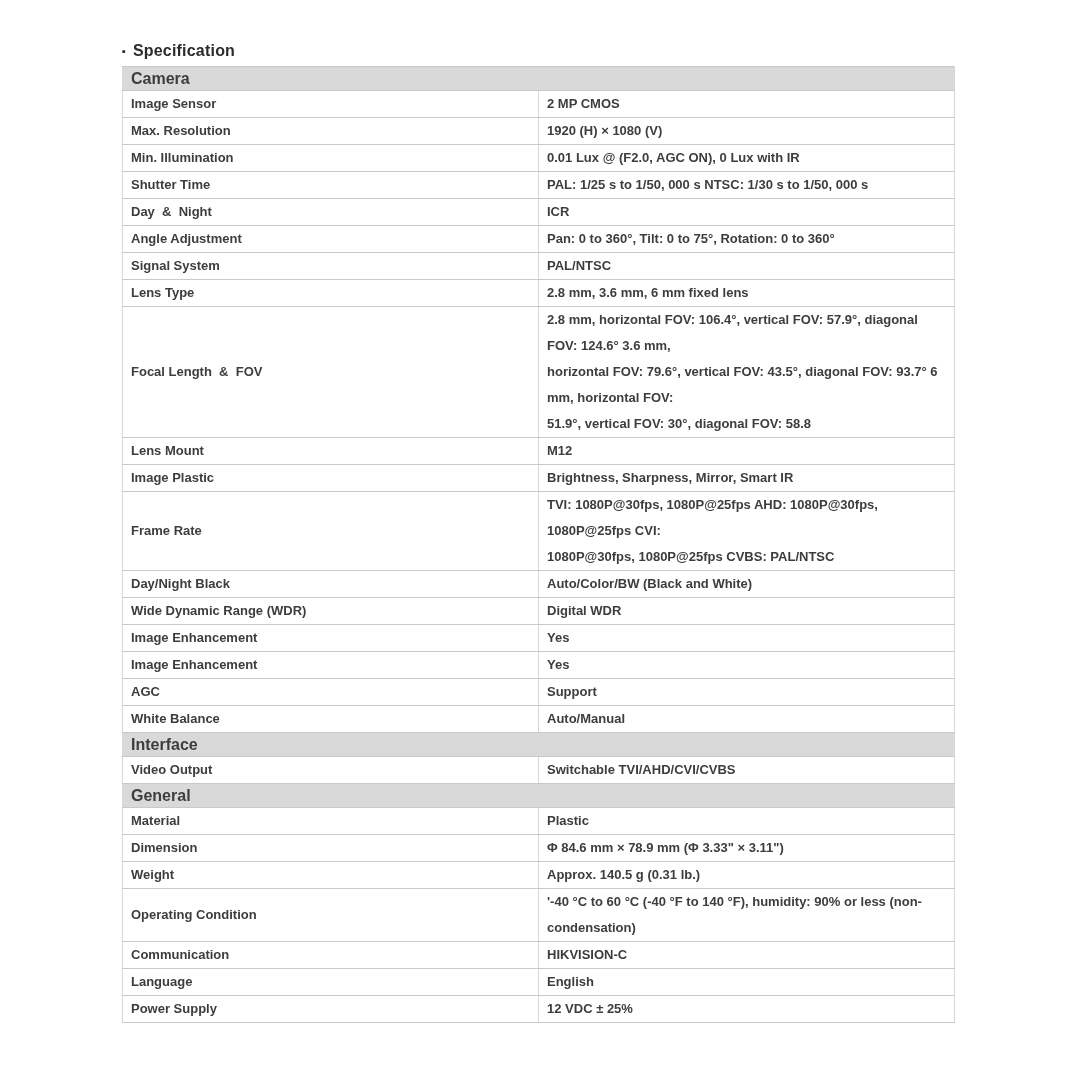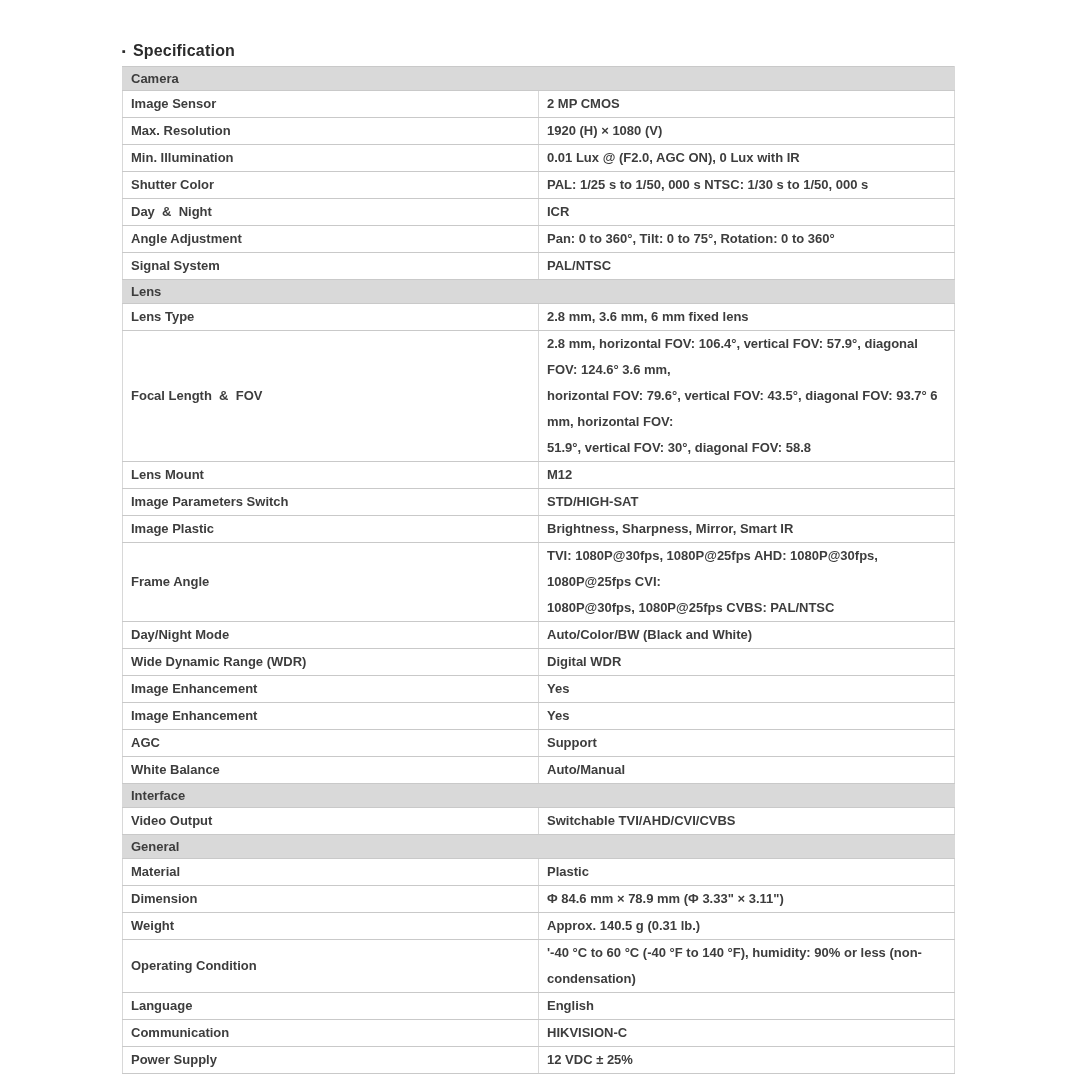--- a/index.html
+++ b/index.html
@@ -23,21 +23,21 @@
     border-top:1px solid var(--border);
     border-bottom:1px solid var(--border);
     font-size:13px;font-weight:700;
     padding:0 8px;line-height:26px;
     white-space:pre-wrap;overflow:hidden;
     vertical-align:middle;color:var(--text);
   }
   table.spec td.label{width:235px;}
   table.spec tr.section td{
     background:var(--header-bg);
-    line-height:23px;font-size:13px;
+    line-height:23px;font-size:16px;
   }
 </style>
 </head>
 <body>
 
 <div class="sheet">
   <div class="title-row">
     <span class="bullet">▪</span>
     <span class="title-text">Specification</span>
   </div>
@@ -52,67 +52,60 @@
         </tr>
         <tr>
           <td class="label">Max. Resolution</td>
           <td class="value">1920 (H) × 1080 (V)</td>
         </tr>
         <tr>
           <td class="label">Min. Illumination</td>
           <td class="value">0.01 Lux @ (F2.0, AGC ON), 0 Lux with IR</td>
         </tr>
         <tr>
-          <td class="label">Shutter Color</td>
+          <td class="label">Shutter Time</td>
           <td class="value">PAL: 1/25 s to 1/50, 000 s NTSC: 1/30 s to 1/50, 000 s</td>
         </tr>
         <tr>
           <td class="label">Day  &amp;  Night</td>
           <td class="value">ICR</td>
         </tr>
         <tr>
           <td class="label">Angle Adjustment</td>
           <td class="value">Pan: 0 to 360°, Tilt: 0 to 75°, Rotation: 0 to 360°</td>
         </tr>
         <tr>
           <td class="label">Signal System</td>
           <td class="value">PAL/NTSC</td>
-        </tr>
-        <tr class="section">
-          <td colspan="2">Lens</td>
         </tr>
         <tr>
           <td class="label">Lens Type</td>
           <td class="value">2.8 mm, 3.6 mm, 6 mm fixed lens</td>
         </tr>
         <tr>
           <td class="label">Focal Length  &amp;  FOV</td>
           <td class="value">2.8 mm, horizontal FOV: 106.4°, vertical FOV: 57.9°, diagonal FOV: 124.6° 3.6 mm,
 horizontal FOV: 79.6°, vertical FOV: 43.5°, diagonal FOV: 93.7° 6 mm, horizontal FOV:
 51.9°, vertical FOV: 30°, diagonal FOV: 58.8</td>
         </tr>
         <tr>
           <td class="label">Lens Mount</td>
           <td class="value">M12</td>
         </tr>
         <tr>
-          <td class="label">Image Parameters Switch</td>
-          <td class="value">STD/HIGH-SAT</td>
-        </tr>
-        <tr>
           <td class="label">Image Plastic</td>
           <td class="value">Brightness, Sharpness, Mirror, Smart IR</td>
         </tr>
         <tr>
-          <td class="label">Frame Angle</td>
+          <td class="label">Frame Rate</td>
           <td class="value">TVI: 1080P@30fps, 1080P@25fps AHD: 1080P@30fps, 1080P@25fps CVI:
 1080P@30fps, 1080P@25fps CVBS: PAL/NTSC</td>
         </tr>
         <tr>
-          <td class="label">Day/Night Mode</td>
+          <td class="label">Day/Night Black</td>
           <td class="value">Auto/Color/BW (Black and White)</td>
         </tr>
         <tr>
           <td class="label">Wide Dynamic Range (WDR)</td>
           <td class="value">Digital WDR</td>
         </tr>
         <tr>
           <td class="label">Image Enhancement</td>
           <td class="value">Yes</td>
         </tr>
@@ -148,26 +141,26 @@
         </tr>
         <tr>
           <td class="label">Weight</td>
           <td class="value">Approx. 140.5 g (0.31 lb.)</td>
         </tr>
         <tr>
           <td class="label">Operating Condition</td>
           <td class="value">'-40 °C to 60 °C (-40 °F to 140 °F), humidity: 90% or less (non-condensation)</td>
         </tr>
         <tr>
+          <td class="label">Communication</td>
+          <td class="value">HIKVISION-C</td>
+        </tr>
+        <tr>
           <td class="label">Language</td>
           <td class="value">English</td>
-        </tr>
-        <tr>
-          <td class="label">Communication</td>
-          <td class="value">HIKVISION-C</td>
         </tr>
         <tr>
           <td class="label">Power Supply</td>
           <td class="value">12 VDC ± 25%</td>
         </tr>
       </tbody>
   </table>
 </div>
 
 </body></html>

